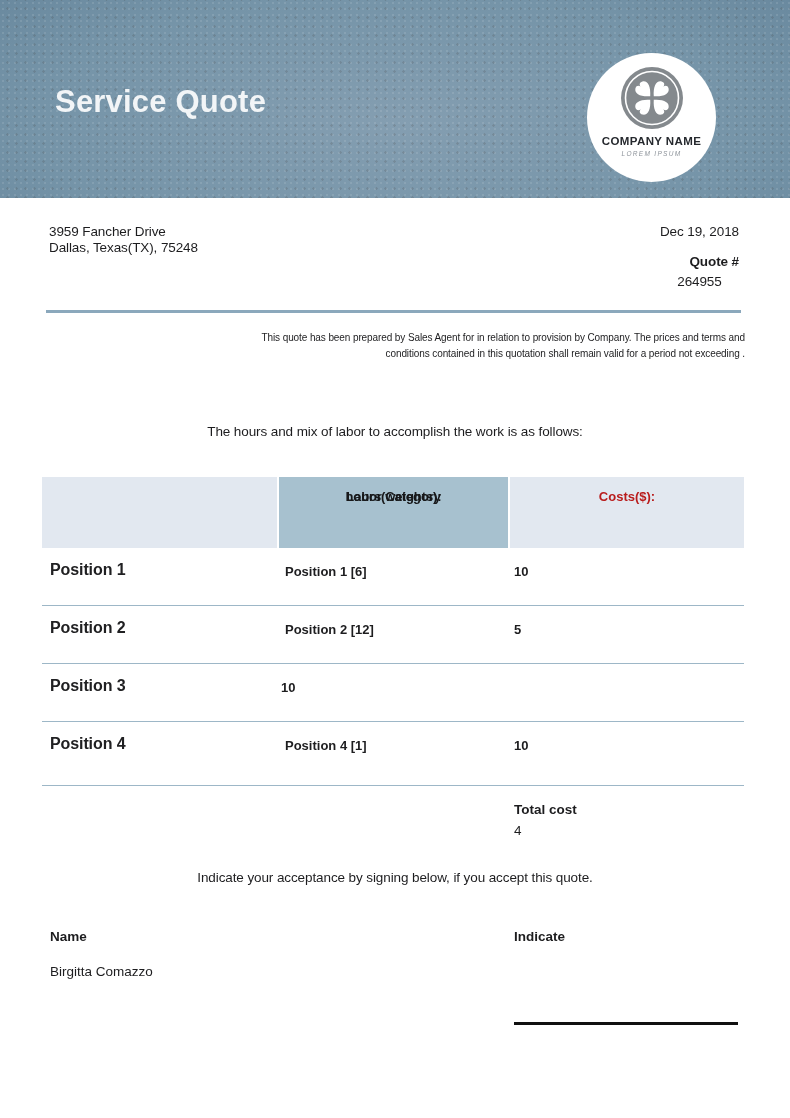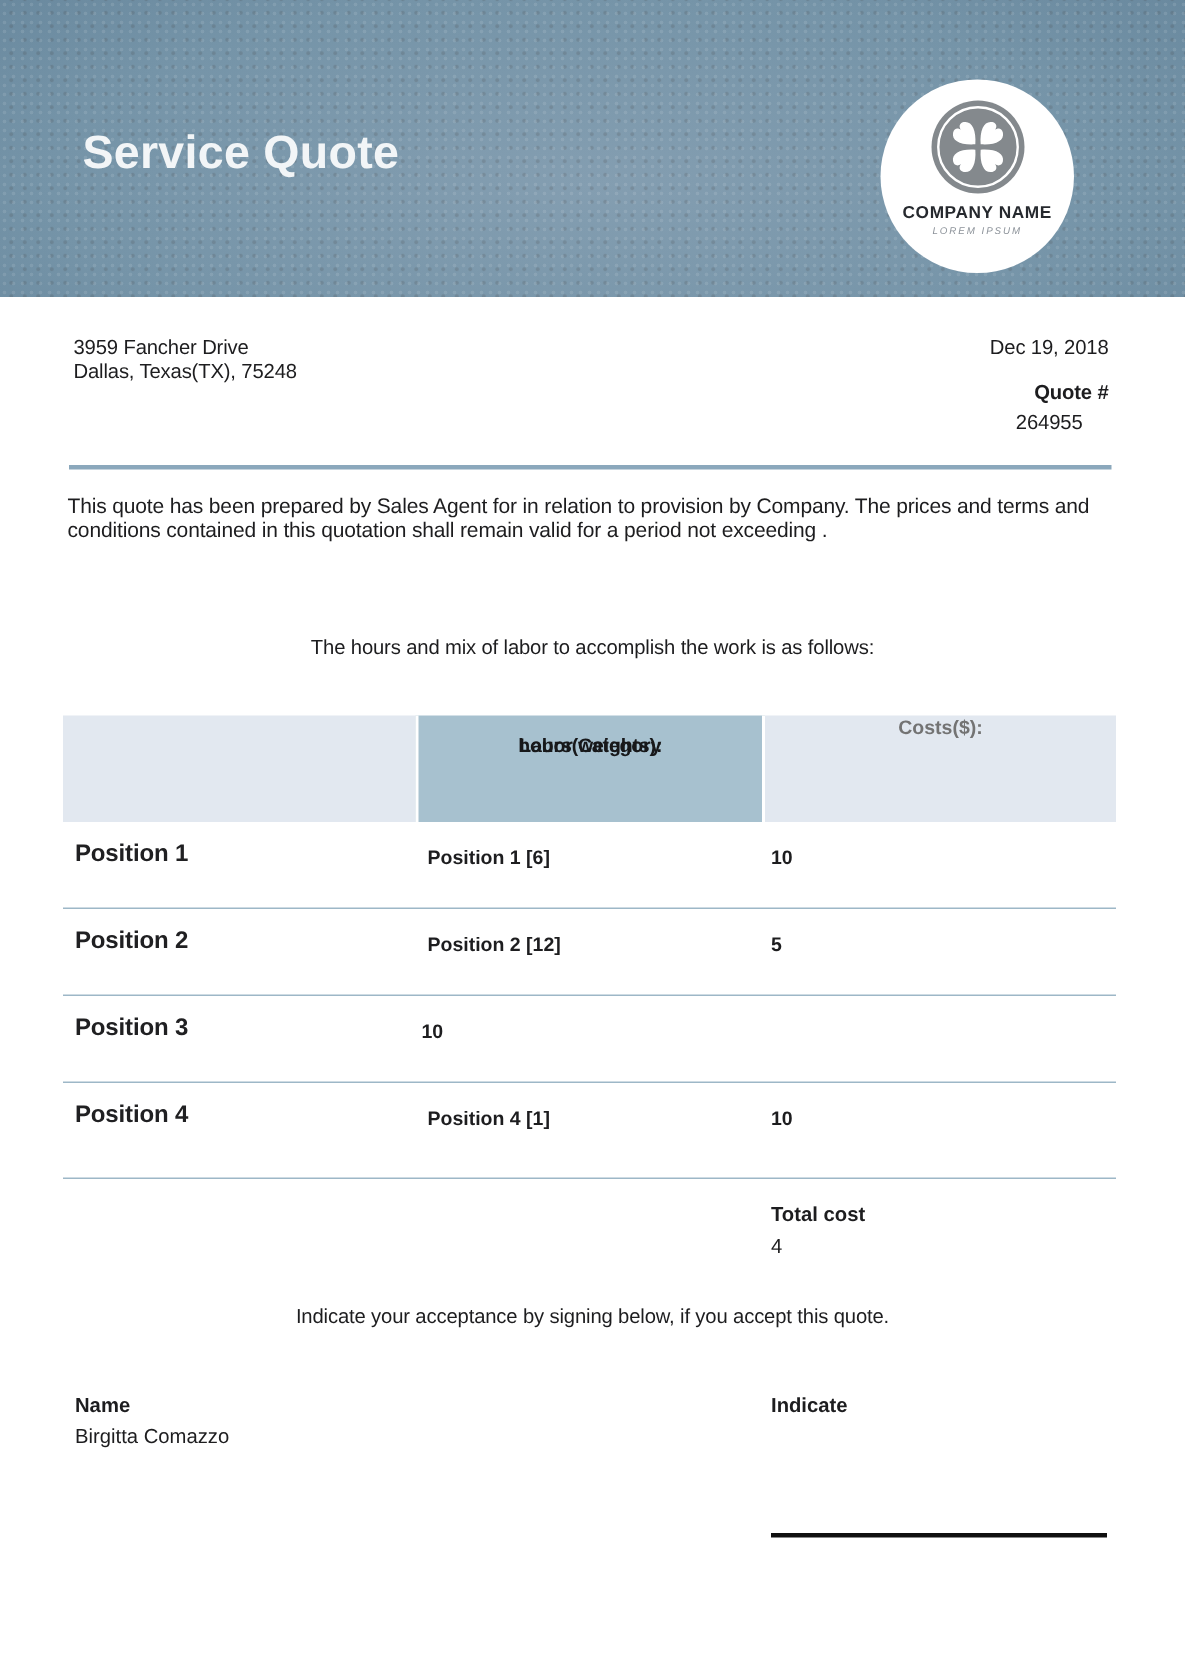--- a/index.html
+++ b/index.html
@@ -39,53 +39,53 @@
   .logo-tagline { font-size:6.5px; font-style:italic; color:#8d939a; letter-spacing:1.3px; margin-top:3px; }
 
   
   .addr { position:absolute; left:49px; top:224px; font-size:13.5px; line-height:16px; letter-spacing:-0.1px; }
   .dateblock { position:absolute; right:51px; top:224px; text-align:right; font-size:13.5px; letter-spacing:-0.1px; }
   .quote-label { margin-top:15px; font-weight:bold; }
   .quote-number { margin-top:5px;text-align:center; }
   .divider { position:absolute; left:46px; top:310px; width:695px; height:3px; background:#8ba8bc; }
 
   
-  .intro { position:absolute; left:45px; top:330px; width:700px; text-align:left;
-           font-size:14px; line-height:15.5px; letter-spacing:-0.1px; }
+  .intro { position:absolute; left:45px; top:330px; width:700px; text-align:right;
+           font-size:10px; line-height:15.5px; letter-spacing:-0.1px; }
   .labor-note { position:absolute; left:45px; top:424px; width:700px; text-align:center;
            font-size:13.5px; letter-spacing:-0.1px; }
 
   
   .quote-table { position:absolute; left:42px; top:477px; width:702px; }
   .t-head { display:flex; height:71px;border-radius:27px; }
   .t-head .hc1 { width:235px; background:#e2e8f0; }
   .t-head .hc2 { width:233px; background:#a7c1cf; position:relative;
                  border-left:2px solid #fff; border-right:2px solid #fff; }
   .t-head .hc2 span {
     position:absolute; left:0; right:0; top:12px; text-align:center;
     font-size:13px; font-weight:bold; color:#17181a; letter-spacing:-0.1px;
   }
-  .t-head .hc3 { width:234px; background:#e2e8f0; text-align:center; 
-                 font-size:13px; font-weight:bold; color:#737373; }
+  .t-head .hc3 { width:234px; background:#e2e8f0; text-align:center; padding-top:12px;
+                 font-size:13px; font-weight:bold; color:#b91c1c; }
   .t-row { display:flex; height:58px; border-bottom:1px solid #9db7c7;font-weight:bold; }
   .t-row.last { height:64px; }
   .t-row .c1 { width:235px; font-size:16px; padding:13px 0 0 8px; color:#202022; letter-spacing:-0.1px; }
   .t-row .c2 { width:233px; font-size:13px; padding:16px 0 0 8px; }
   .t-row .c3 { width:234px; font-size:13px; padding:16px 0 0 4px; }
 
   .total-block { position:absolute; left:514px; top:802px; font-size:13.5px; }
   .total-label { font-weight:bold; }
   .total-value { margin-top:6px; }
 
   
   .acceptance-note { position:absolute; left:45px; top:870px; width:700px; text-align:center;
                      font-size:13.5px; letter-spacing:-0.1px; }
   .name-block { position:absolute; left:50px; top:929px; font-size:13.5px; }
   .name-label { font-weight:bold; }
-  .name-value { margin-top:6px; }
+  .name-value { margin-top:20px; }
   .signature-label { position:absolute; left:514px; top:929px; font-size:13.5px; font-weight:bold; }
   .signature-line { position:absolute; left:514px; top:1022px; width:224px; height:3px; background:#101010; }
 </style>
 </head>
 <body>
 
 <div class="page">
 
   <div class="banner">
     <div class="banner-title">Service Quote</div>

